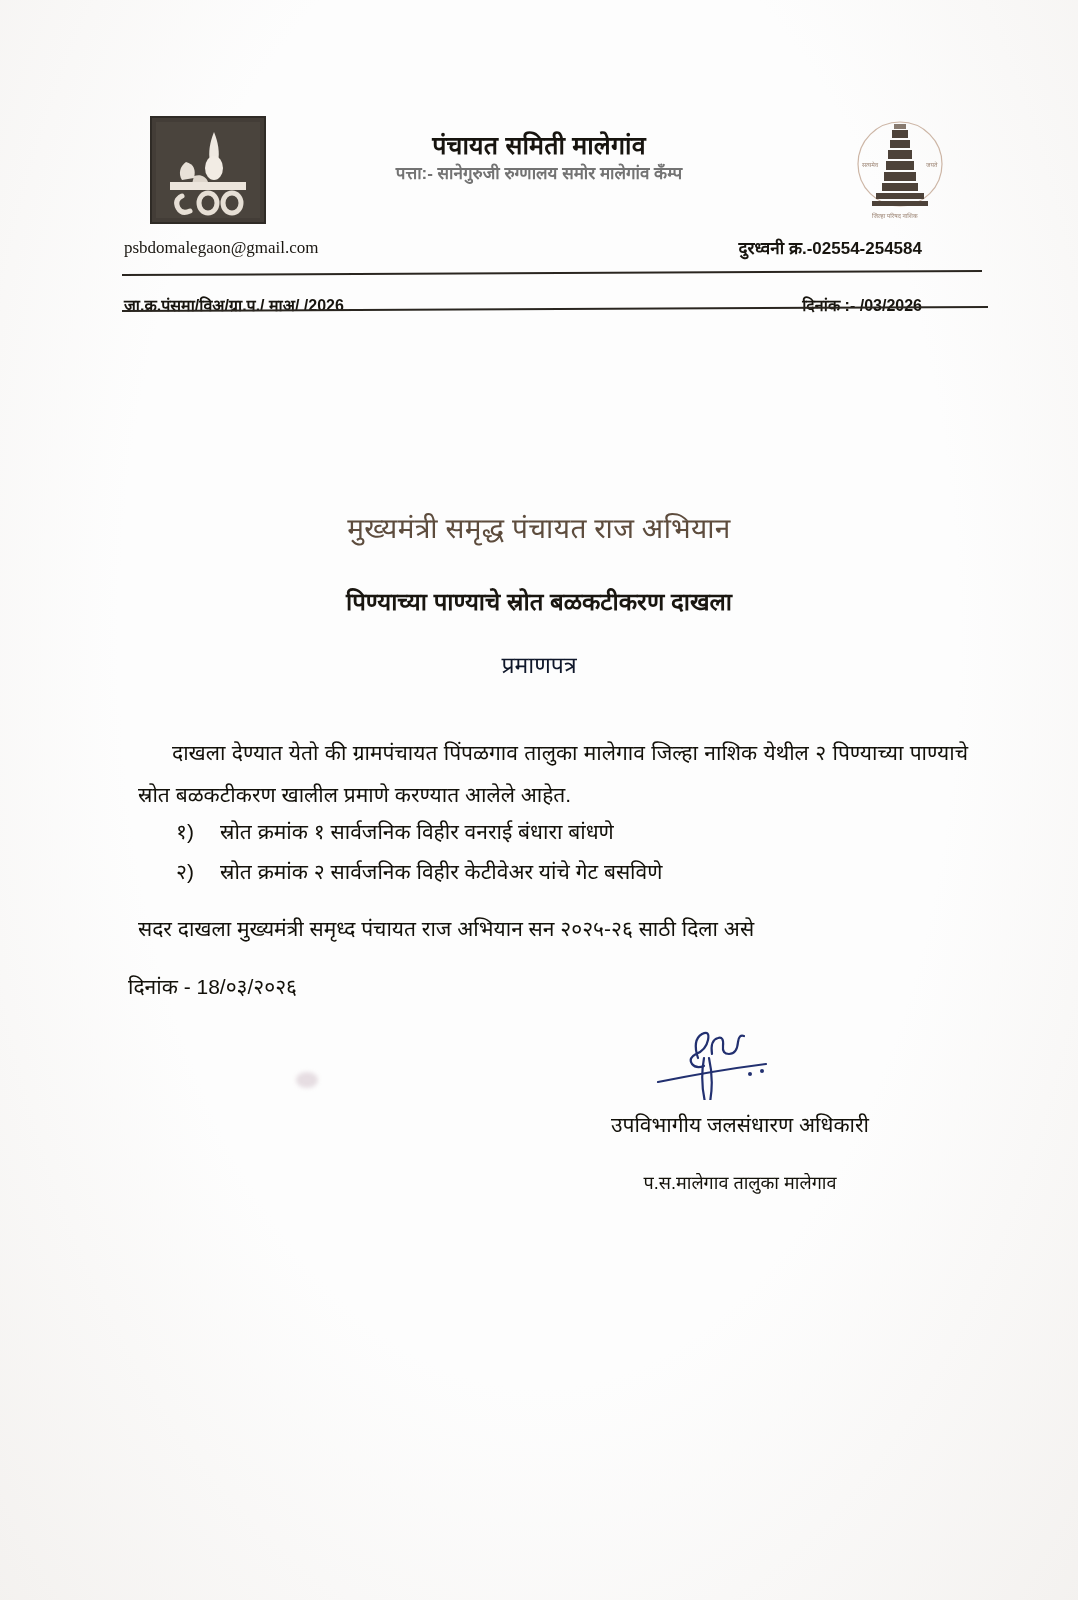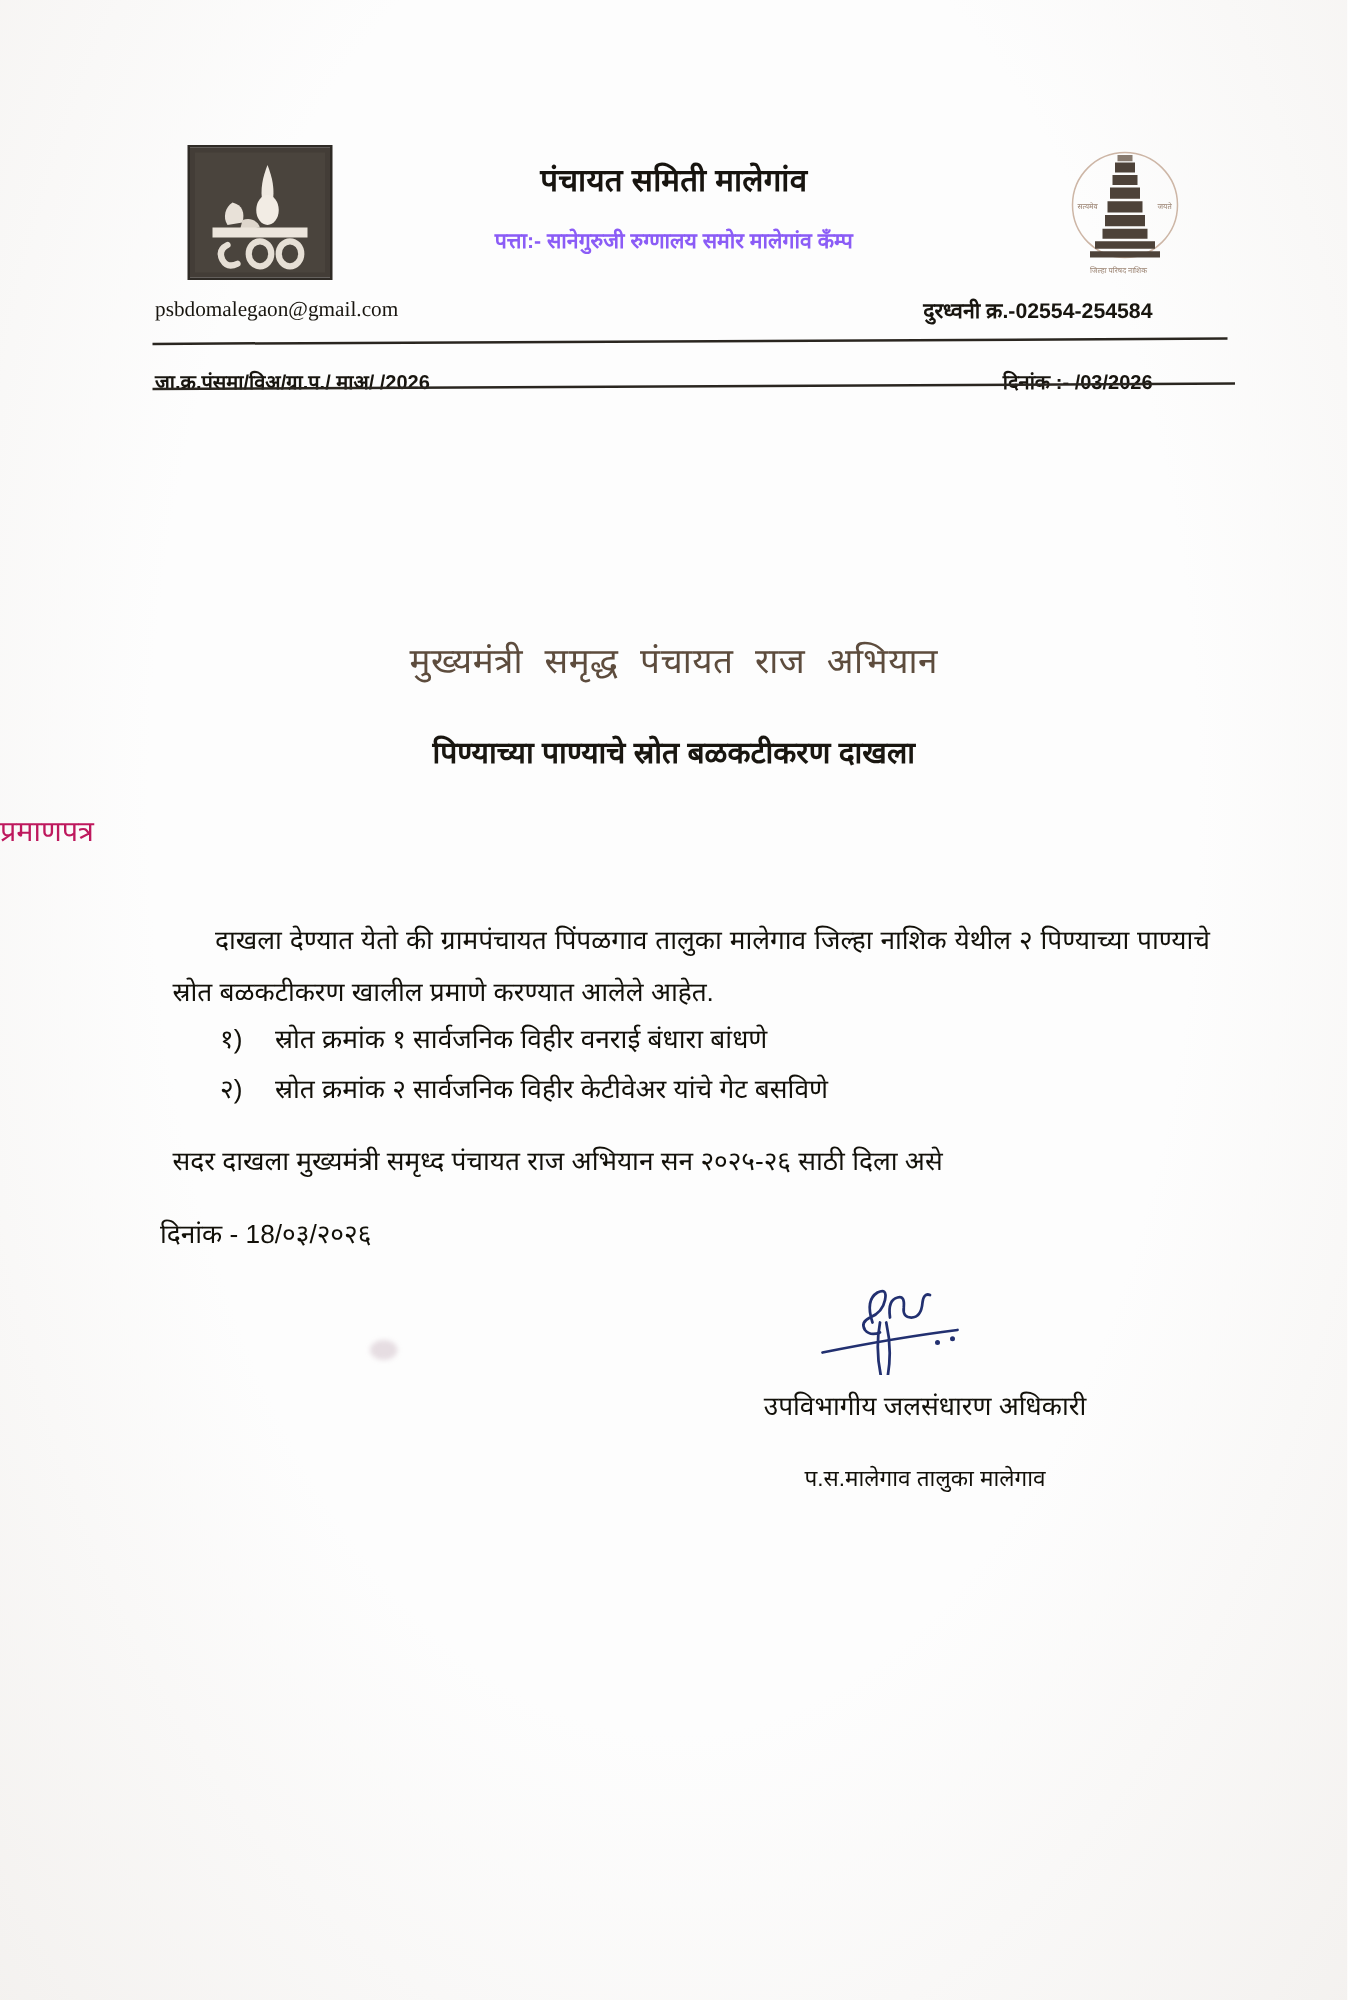--- a/index.html
+++ b/index.html
@@ -68,25 +68,25 @@
   }
   .org-name {
     font-family: "Liberation Sans", "DejaVu Sans", sans-serif;
     font-size: 25px;
     font-weight: bold;
     color: #17140f;
     letter-spacing: 0.2px;
     line-height: 1.25;
   }
   .org-addr {
-    margin-top: 19px;
+    margin-top: 0;
     font-family: "Liberation Sans", "DejaVu Sans", sans-serif;
     font-size: 17px;
     font-weight: bold;
-    color: #8b5cf6;
+    color: #737373;
   }
 
   
   .contact-row {
     position: absolute;
     left: 122px;
     right: 98px;
     top: 238px;
     height: 34px;
   }
@@ -144,42 +144,43 @@
     color: #18150f;
     white-space: nowrap;
   }
 
   
   .title-main {
     position: absolute;
     left: 0; right: 0;
     top: 508px;
     text-align: center;
-    font-family: Liberation Mono, monospace;
+    font-family: Liberation Serif, serif;
     font-size: 28px;
     color: #5d4c3d;
     letter-spacing: 0.4px;
   }
   .title-sub {
     position: absolute;
     left: 0; right: 0;
     top: 584px;
     text-align: center;
     font-family: "Liberation Sans", "DejaVu Sans", sans-serif;
     font-size: 24px;
     font-weight: bold;
     color: #191610;
   }
   .title-cert {
     position: absolute;
     left: 0; right: 0;
     top: 648px;
+    text-align: center;
     font-family: Liberation Mono, monospace;
     font-size: 23px;
-    color: #be185d;
+    color: #0f172a;
   }
 
   
   .body-para {
     position: absolute;
     left: 138px;
     right: 110px;
     top: 732px;
     font-family: "Liberation Sans", "DejaVu Sans", sans-serif;
     font-size: 21px;

